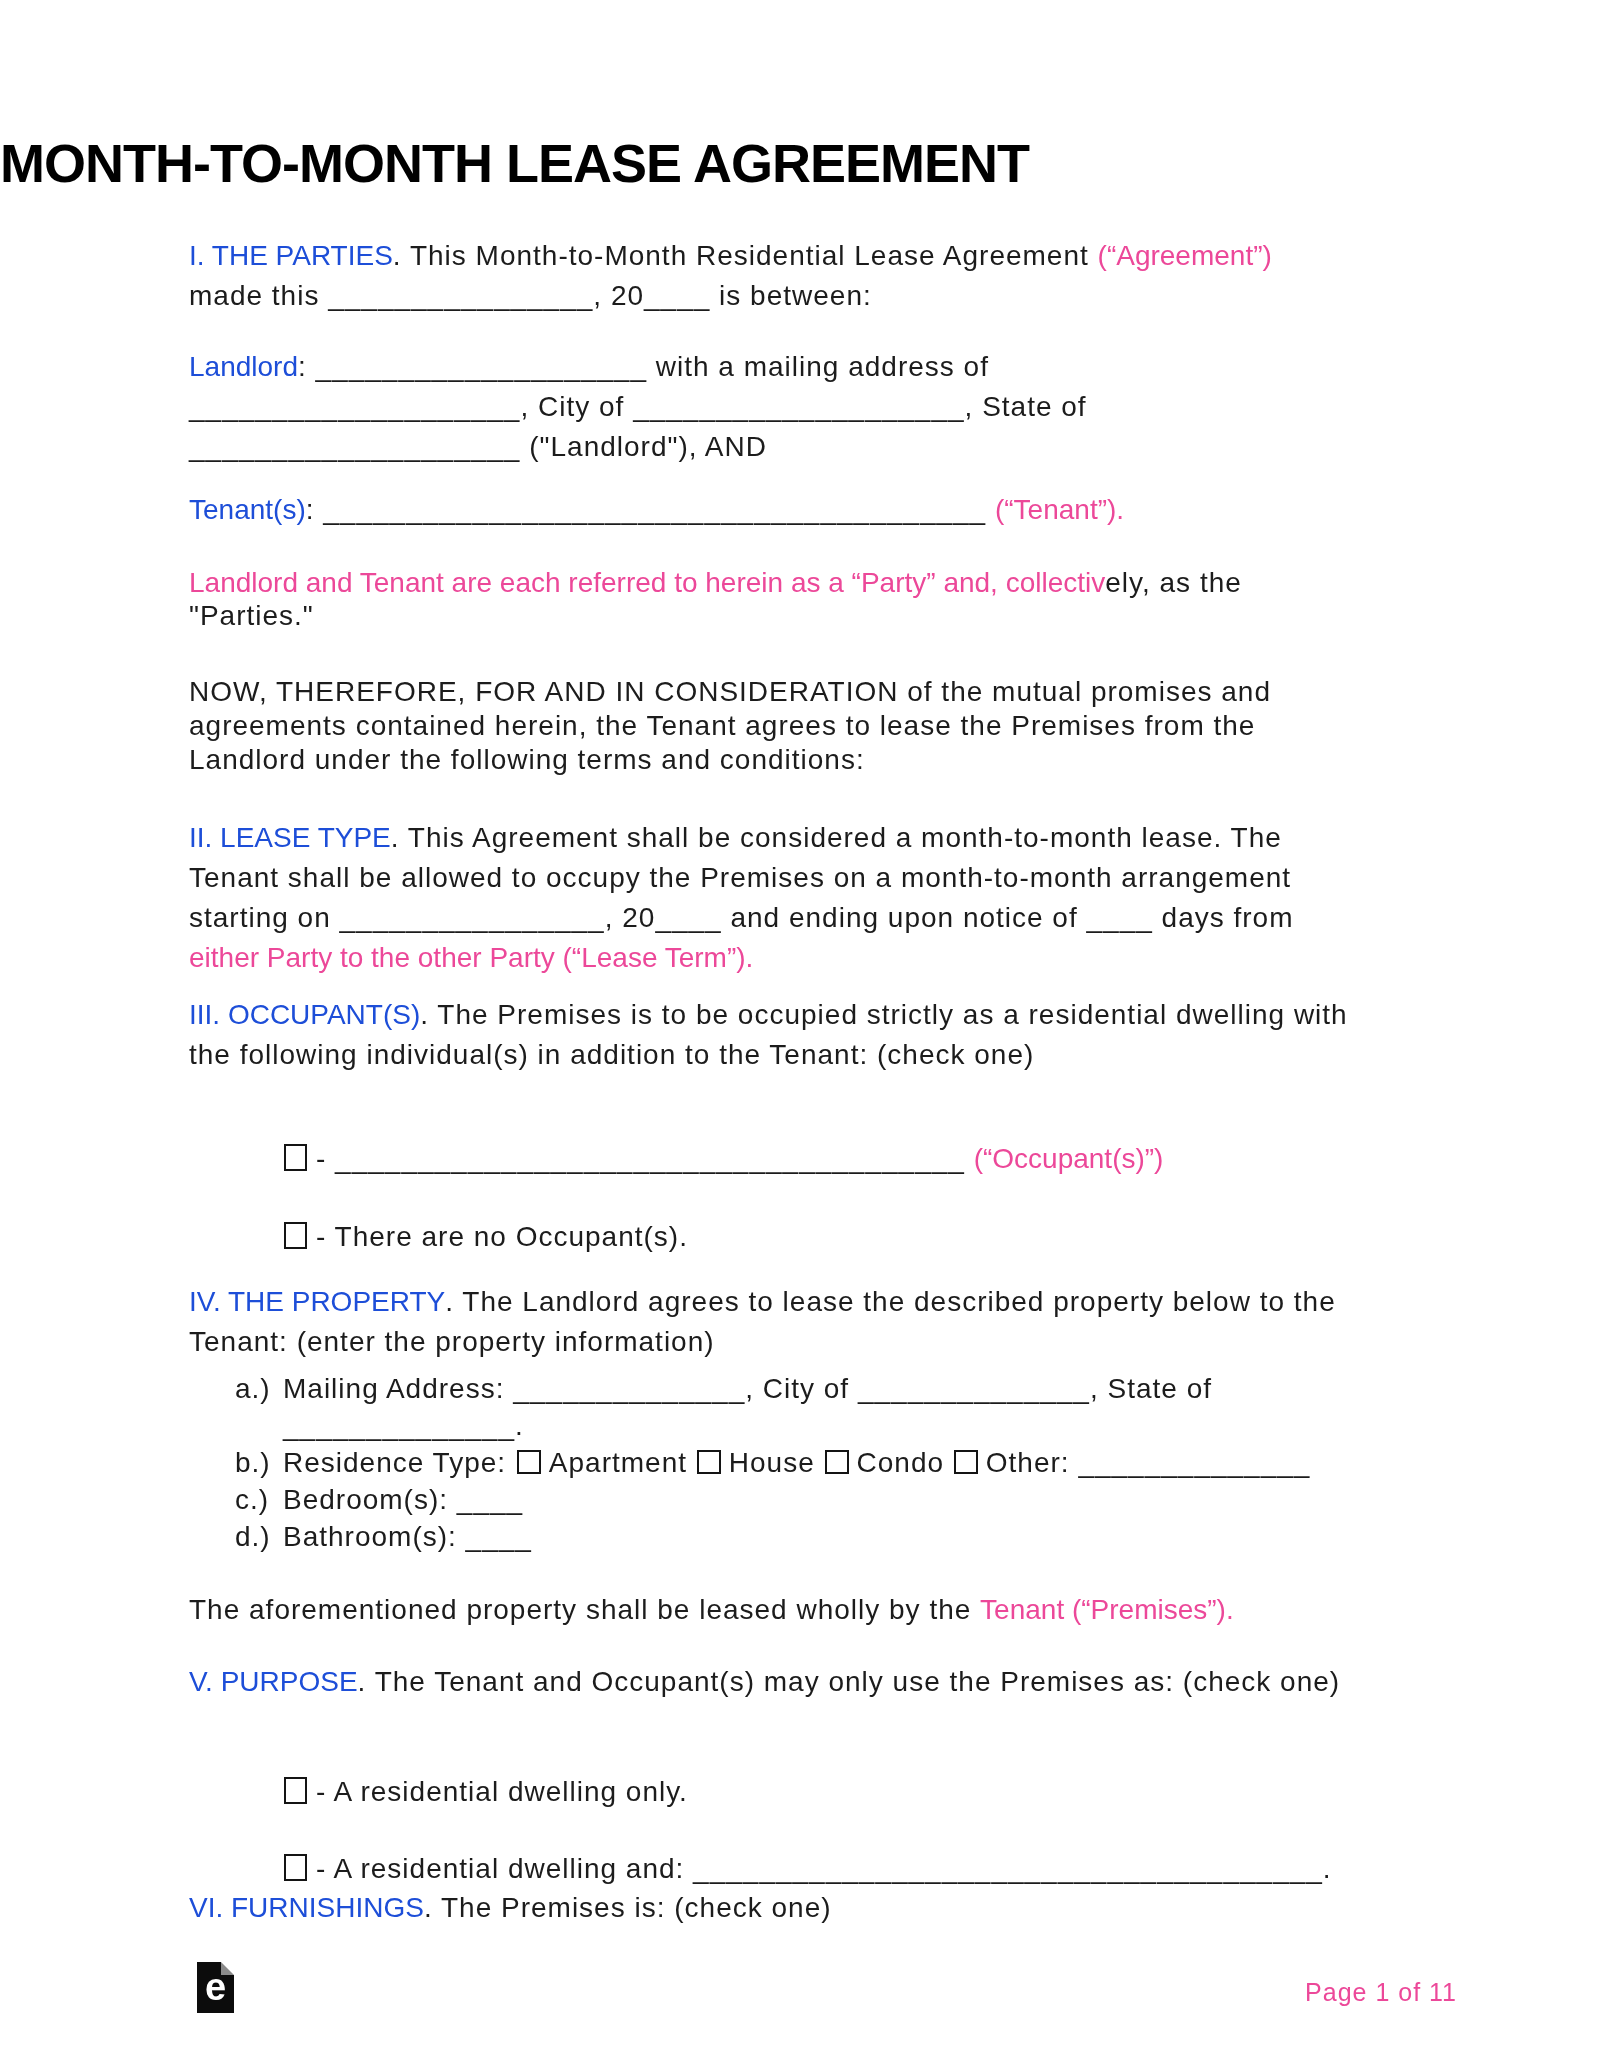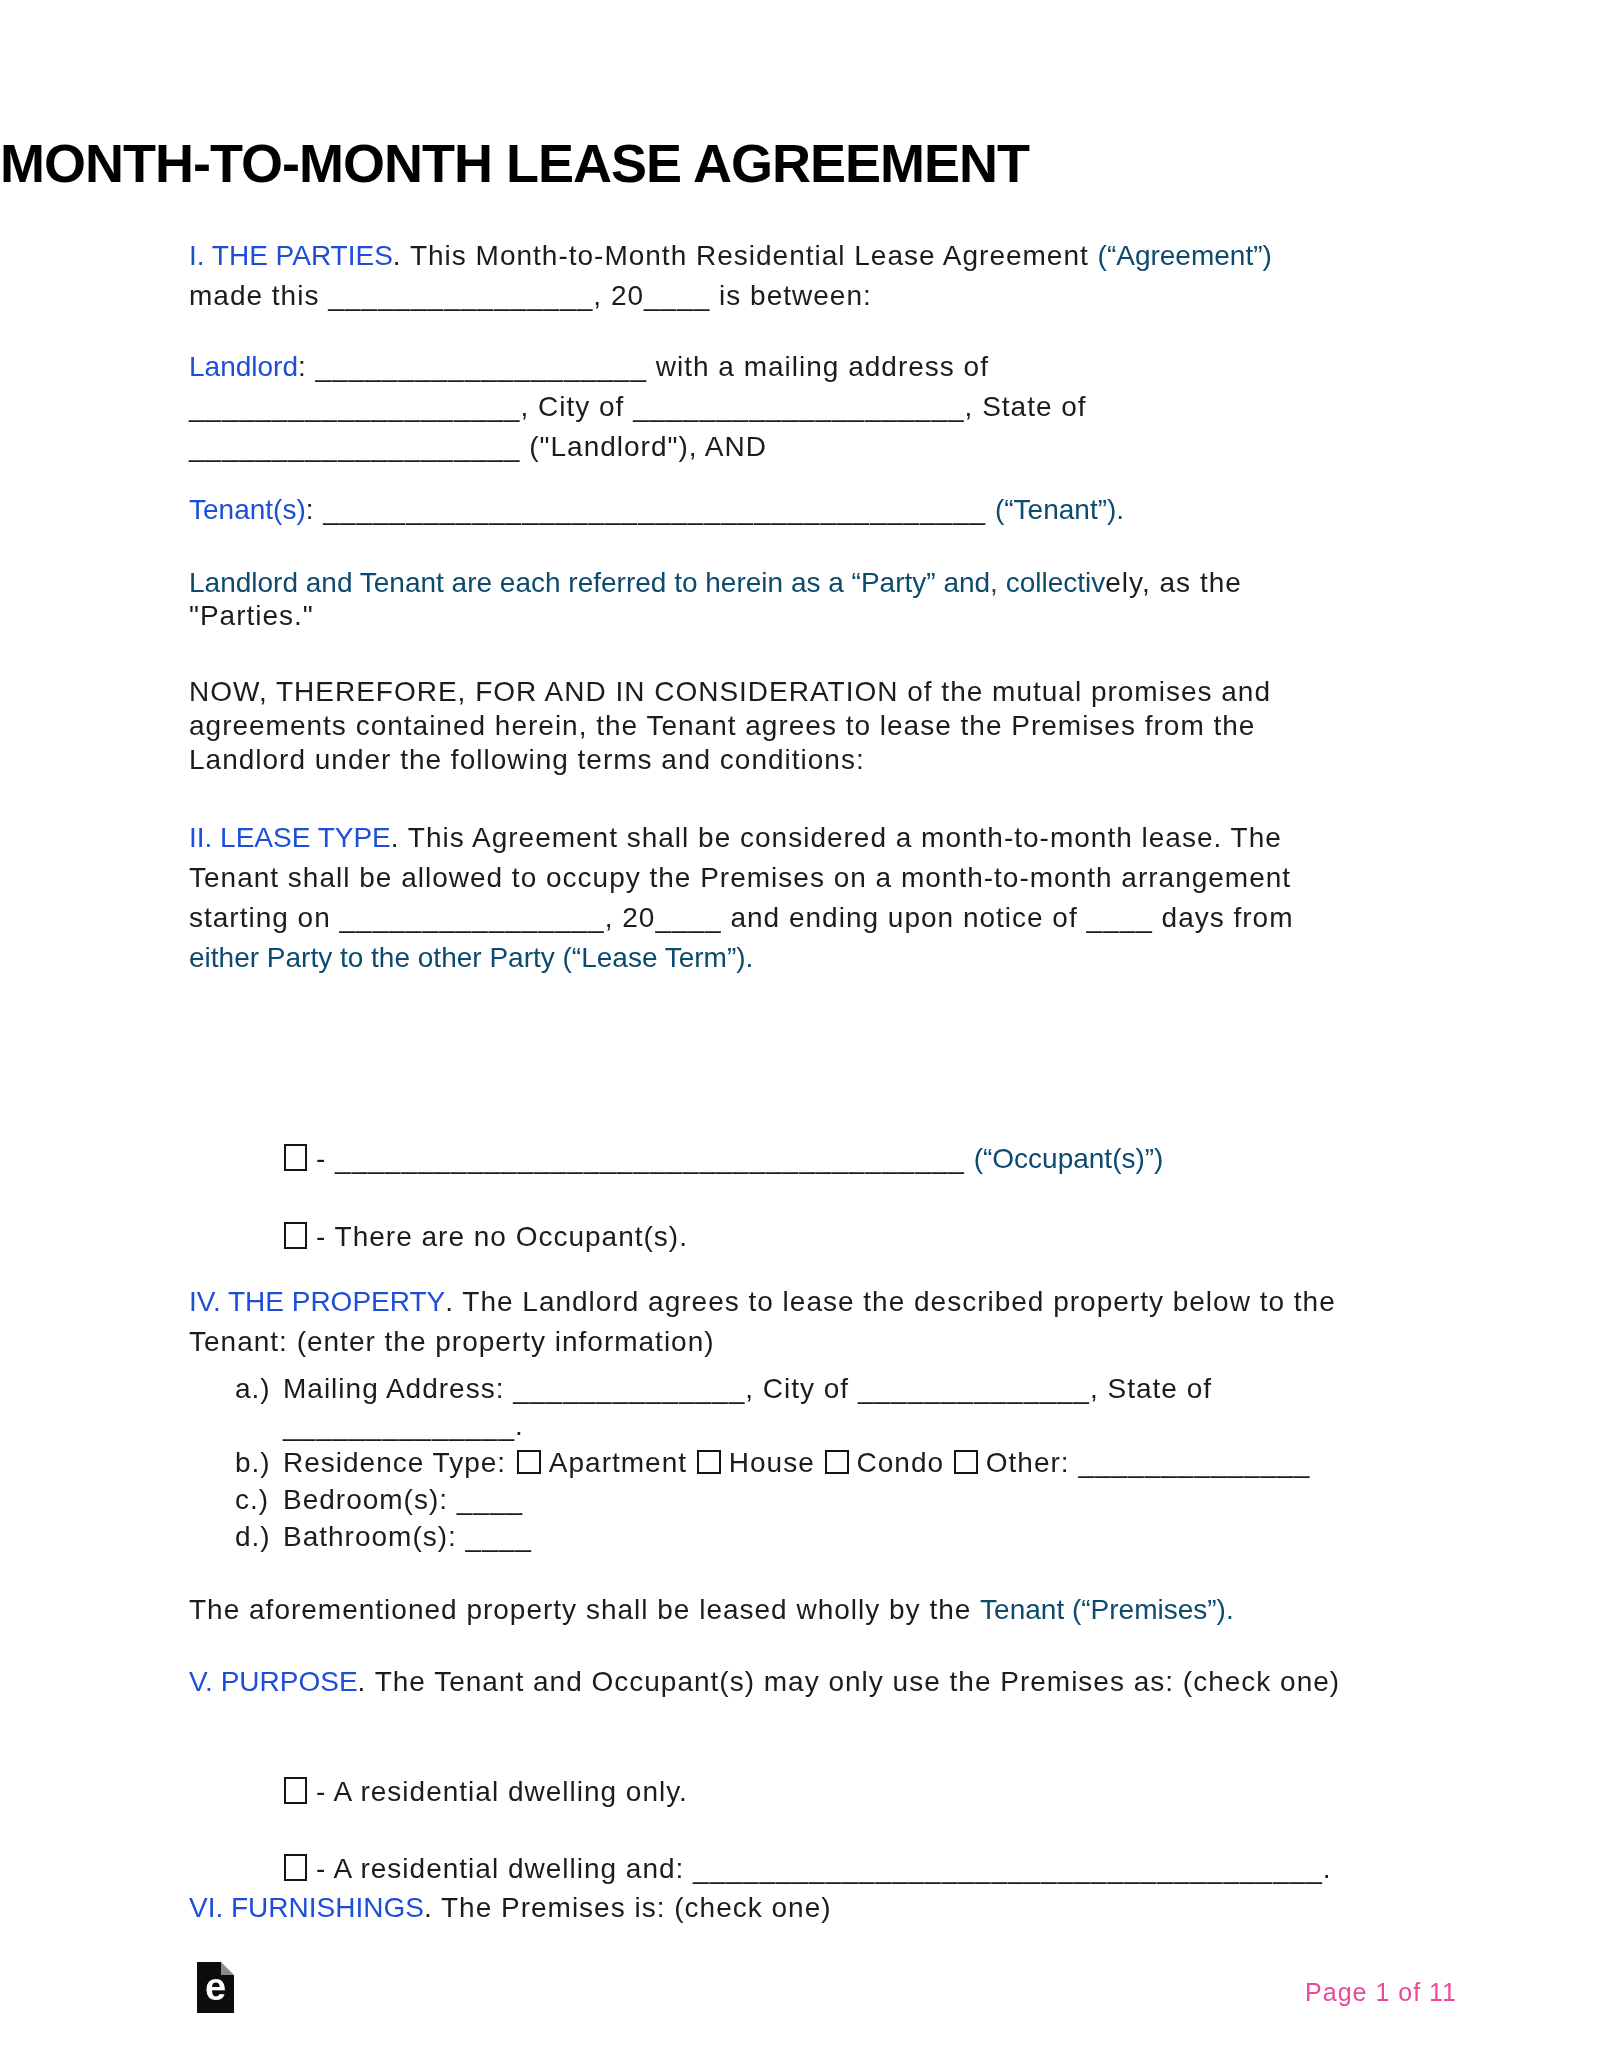--- a/index.html
+++ b/index.html
@@ -14,21 +14,21 @@
     font-size:54px; letter-spacing:-1px; color:#000;
   }
   
   .blk { position:absolute; left:189px; width:1290px; font-size:28px; }
   .line { white-space:nowrap; }
   
   .h { font-family:"Liberation Sans", sans-serif; font-weight:normal; color:#1d4ed8; }
   
   .t { font-family:"Liberation Sans", sans-serif; font-weight:normal; color:#1c1c1c; letter-spacing:1px; }
   
-  .a { font-family:"Liberation Sans", sans-serif; font-weight:normal; color:#0c4a6e; letter-spacing:0; }
+  .a { font-family:"Liberation Sans", sans-serif; font-weight:normal; color:#ec4899; letter-spacing:0; }
   
   .cbrow { padding-left:95px;margin-top:29px; }
   .cb {
     display:inline-block; width:19px; height:23px; border:2px solid #141414;
     vertical-align:-3px; margin-right:9px; background:#fff;
   }
   .cb.sq { width:20px; height:20px; vertical-align:-2px; margin:0 8px 0 2px; }
   
   .prop-item { padding-left:94px; text-indent:-48px; white-space:nowrap; }
   .prop-item .marker { display:inline-block; width:48px; text-indent:0; }
@@ -81,20 +81,24 @@
     <div class="line"><span class="t">Landlord under the following terms and conditions:</span></div>
   </div>
 
   <div class="blk" style="top:818px; line-height:40px;">
     <div class="line"><span class="h">II. LEASE TYPE</span><span class="t">. This Agreement shall be considered a month-to-month lease. The</span></div>
     <div class="line"><span class="t">Tenant shall be allowed to occupy the Premises on a month-to-month arrangement</span></div>
     <div class="line"><span class="t">starting on ________________, 20____ and ending upon notice of ____ days from</span></div>
     <div class="line"><span class="a">either Party to the other Party (“Lease Term”).</span></div>
   </div>
 
+  <div class="blk" style="top:995px; line-height:40px;">
+    <div class="line"><span class="h">III. OCCUPANT(S)</span><span class="t">. The Premises is to be occupied strictly as a residential dwelling with</span></div>
+    <div class="line"><span class="t">the following individual(s) in addition to the Tenant: (check one)</span></div>
+  </div>
 
   <div class="blk cbrow" style="top:1110px; line-height:40px;">
     <span class="cb"></span><span class="t">- ______________________________________ </span><span class="a">(“Occupant(s)”)</span>
   </div>
 
   <div class="blk cbrow" style="top:1188px; line-height:40px;">
     <span class="cb"></span><span class="t">- There are no Occupant(s).</span>
   </div>
 
   <div class="blk" style="top:1258px; line-height:40px;margin-top:24px;">

